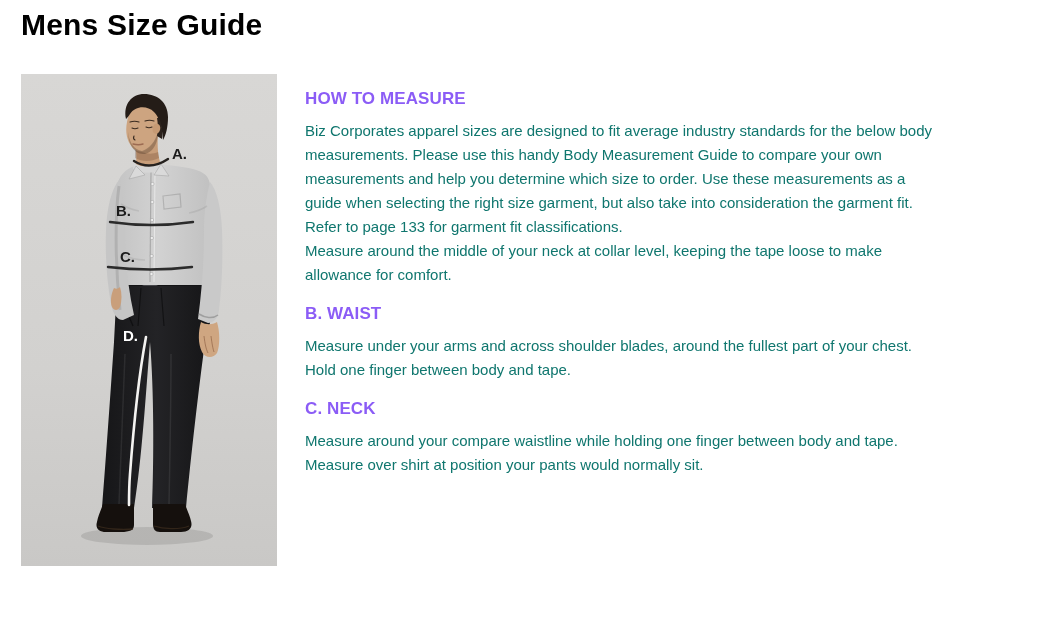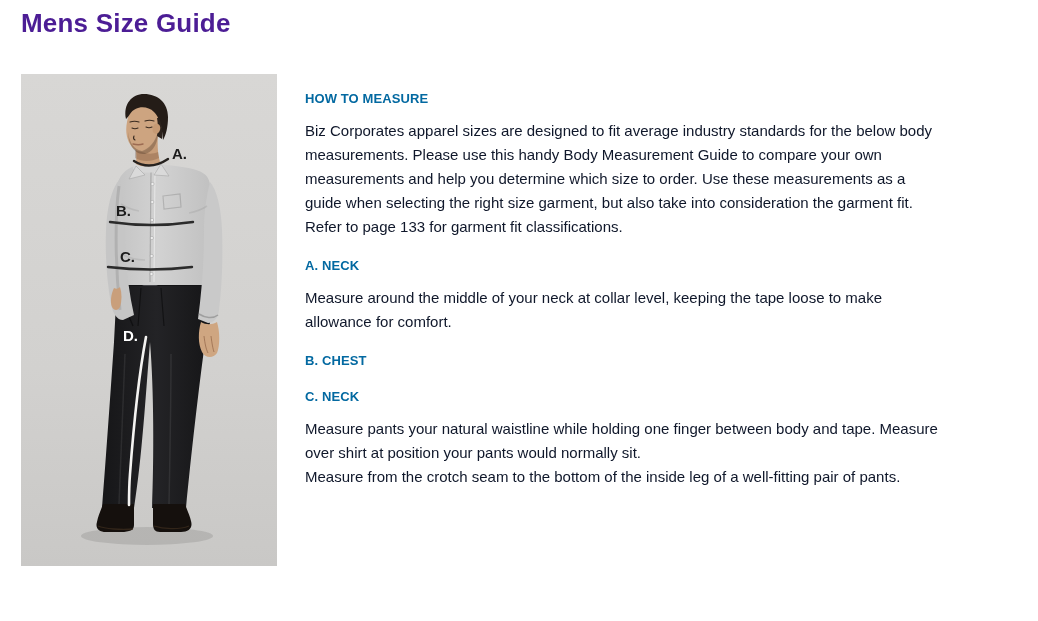--- a/index.html
+++ b/index.html
@@ -8,52 +8,52 @@
     position: relative;
     width: 1038px;
     height: 621px;
     font-family: "Liberation Sans", "DejaVu Sans", sans-serif;
     overflow: hidden;
   }
   .page-title {
     position: absolute;
     left: 21px;
     top: 8px;
-    font-size: 26px;
+    font-size: 30px;
     font-weight: 700;
     letter-spacing: 0.2px;
-    color: #4c1d95;
+    color: #000000;
   }
   .photo-wrap {
     position: absolute;
     left: 21px;
     top: 74px;
     width: 256px;
     height: 492px;
   }
   .photo-wrap svg { display: block; }
   .content-col {
     position: absolute;
     left: 305px;
     top: 90px;
     width: 636px;
   }
   .content-col h2 {
-    font-size: 13px;
+    font-size: 17px;
     font-weight: 700;
     line-height: 18px;
     letter-spacing: 0.1px;
-    color: #0369a1;
+    color: #8b5cf6;
     margin: 18px 0 11px 0;
   }
   .content-col section:first-child h2 { margin-top: 0; }
   .content-col p {
     font-size: 15px;
     line-height: 24px;
-    color: #0f172a;
+    color: #0f766e;
     margin: 0;
   }
   .fig-label {
     font-family: "Liberation Sans", "DejaVu Sans", sans-serif;
     font-size: 15px;
     font-weight: 700;
   }
 </style>
 </head>
 <body>
@@ -154,26 +154,25 @@
     <text class="fig-label" x="102" y="267" fill="#ffffff">D.</text>
   </svg>
 </div>
 
 <div class="content-col">
   <section>
     <h2>HOW TO MEASURE</h2>
     <p>Biz Corporates apparel sizes are designed to fit average industry standards for the below body measurements. Please use this handy Body Measurement Guide to compare your own measurements and help you determine which size to order. Use these measurements as a guide when selecting the right size garment, but also take into consideration the garment fit. Refer to page 133 for garment fit classifications.</p>
   </section>
   <section>
-    <h2>A. NECK</h2>
     <p>Measure around the middle of your neck at collar level, keeping the tape loose to make allowance for comfort.</p>
   </section>
   <section>
-    <h2>B. CHEST</h2>
+    <h2>B. WAIST</h2>
+    <p>Measure under your arms and across shoulder blades, around the fullest part of your chest. Hold one finger between body and tape.</p>
   </section>
   <section>
     <h2>C. NECK</h2>
-    <p>Measure pants your natural waistline while holding one finger between body and tape. Measure over shirt at position your pants would normally sit.</p>
+    <p>Measure around your compare waistline while holding one finger between body and tape. Measure over shirt at position your pants would normally sit.</p>
   </section>
   <section>
-    <p>Measure from the crotch seam to the bottom of the inside leg of a well-fitting pair of pants.</p>
   </section>
 </div>
 
 </body></html>

